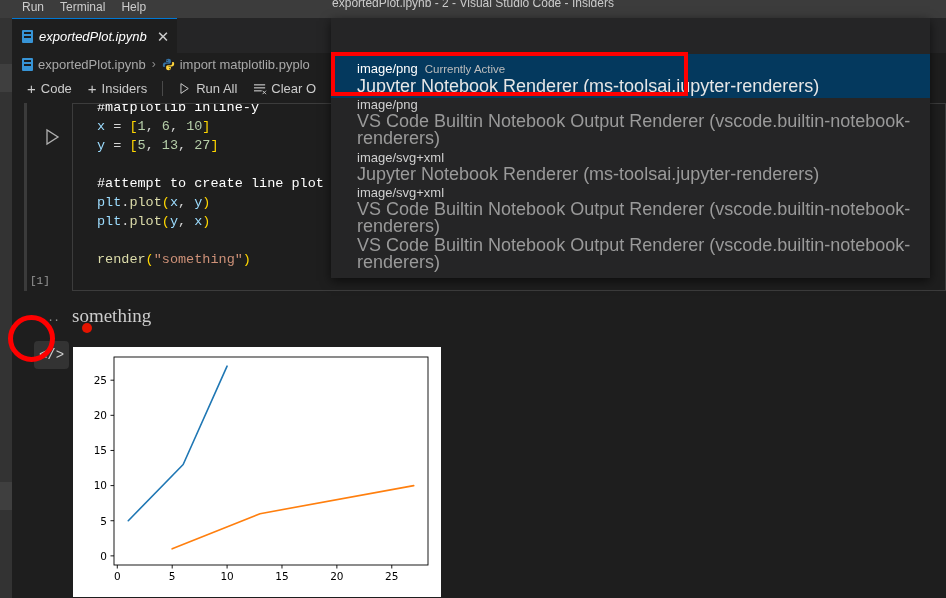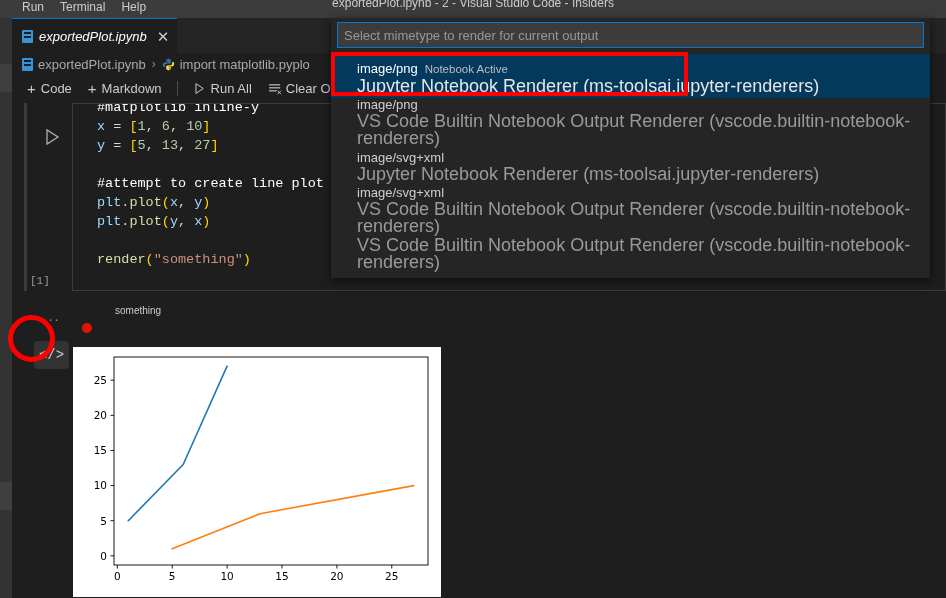--- a/index.html
+++ b/index.html
@@ -137,21 +137,21 @@
   }
 
   
   .output-area { position: absolute; left: 8px; top: 283px; width: 926px; }
   .out-dots {
     position: absolute; left: 22px; top: 11px;
     font-size: 14px; color: #8a8a8a; letter-spacing: 1.5px; line-height: 1;
   }
   .out-text {
     position: absolute; left: 52px; top: 4px;
-    font-family: Liberation Sans, sans-serif; font-size: 10px; color: #cccccc; margin-left: 43px;
+    font-family: Liberation Serif, serif; font-size: 19px; color: #cccccc;
   }
   .out-codeicon {
     position: absolute; left: 14px; top: 40px;
     width: 35px; height: 28px; background: #333333; border-radius: 4px;
     display: flex; align-items: center; justify-content: center;
     color: #cccccc; font-family: "Liberation Mono", monospace; font-size: 14px;
   }
   .plot-figure {
     position: absolute; left: 53px; top: 46px;
     width: 368px; height: 250px; background: #ffffff;
@@ -237,21 +237,21 @@
       <span>import matplotlib.pyplo</span>
     </div>
 
     <div class="nb-toolbar">
       <span class="tb-btn">
         <span class="tb-plus">+</span>
         <span>Code</span>
       </span>
       <span class="tb-btn">
         <span class="tb-plus">+</span>
-        <span>Markdown</span>
+        <span>Insiders</span>
       </span>
       <span class="tb-divider"></span>
       <span class="tb-btn">
         <span class="run-all-icon">
           <svg width="14" height="13" viewBox="0 0 16 16">
             <path d="M3 2 L3 14 L12 8 Z" fill="none" stroke="#cccccc" stroke-width="1.2"></path>
           </svg>
         </span>
         <span>Run All</span>
       </span>
@@ -329,26 +329,25 @@
             <text x="34" y="36.98918918918919" text-anchor="end" font-family="&quot;DejaVu Sans&quot;, sans-serif" font-size="10.5" fill="#000000">25</text>
             <polyline points="55.27,173.73 110.17,117.51 154.08,19.14" fill="none" stroke="#1f77b4" stroke-width="1.6" stroke-linejoin="round" stroke-linecap="round"></polyline>
             <polyline points="99.19,201.84 187.02,166.70 340.73,138.59" fill="none" stroke="#ff7f0e" stroke-width="1.6" stroke-linejoin="round" stroke-linecap="round"></polyline>
           </svg>
       </div>
     </div>
 
   </div>
 
   <div class="quickpick">
-    <input class="qp-input" type="text" placeholder="Select mimetype to render for current output" style="">
     <div class="qp-list" id="qp-list-host">
         <div class="qp-row selected">
           <div class="qp-line1">
             <span class="qp-label">image/png</span>
-            <span class="qp-desc">Notebook Active</span>
+            <span class="qp-desc">Currently Active</span>
           </div>
           <div class="qp-detail">Jupyter Notebook Renderer (ms-toolsai.jupyter-renderers)</div>
         </div>
         <div class="qp-row">
           <div class="qp-line1">
             <span class="qp-label">image/png</span>
           </div>
           <div class="qp-detail">VS Code Builtin Notebook Output Renderer (vscode.builtin-notebook-renderers)</div>
         </div>
         <div class="qp-row">

